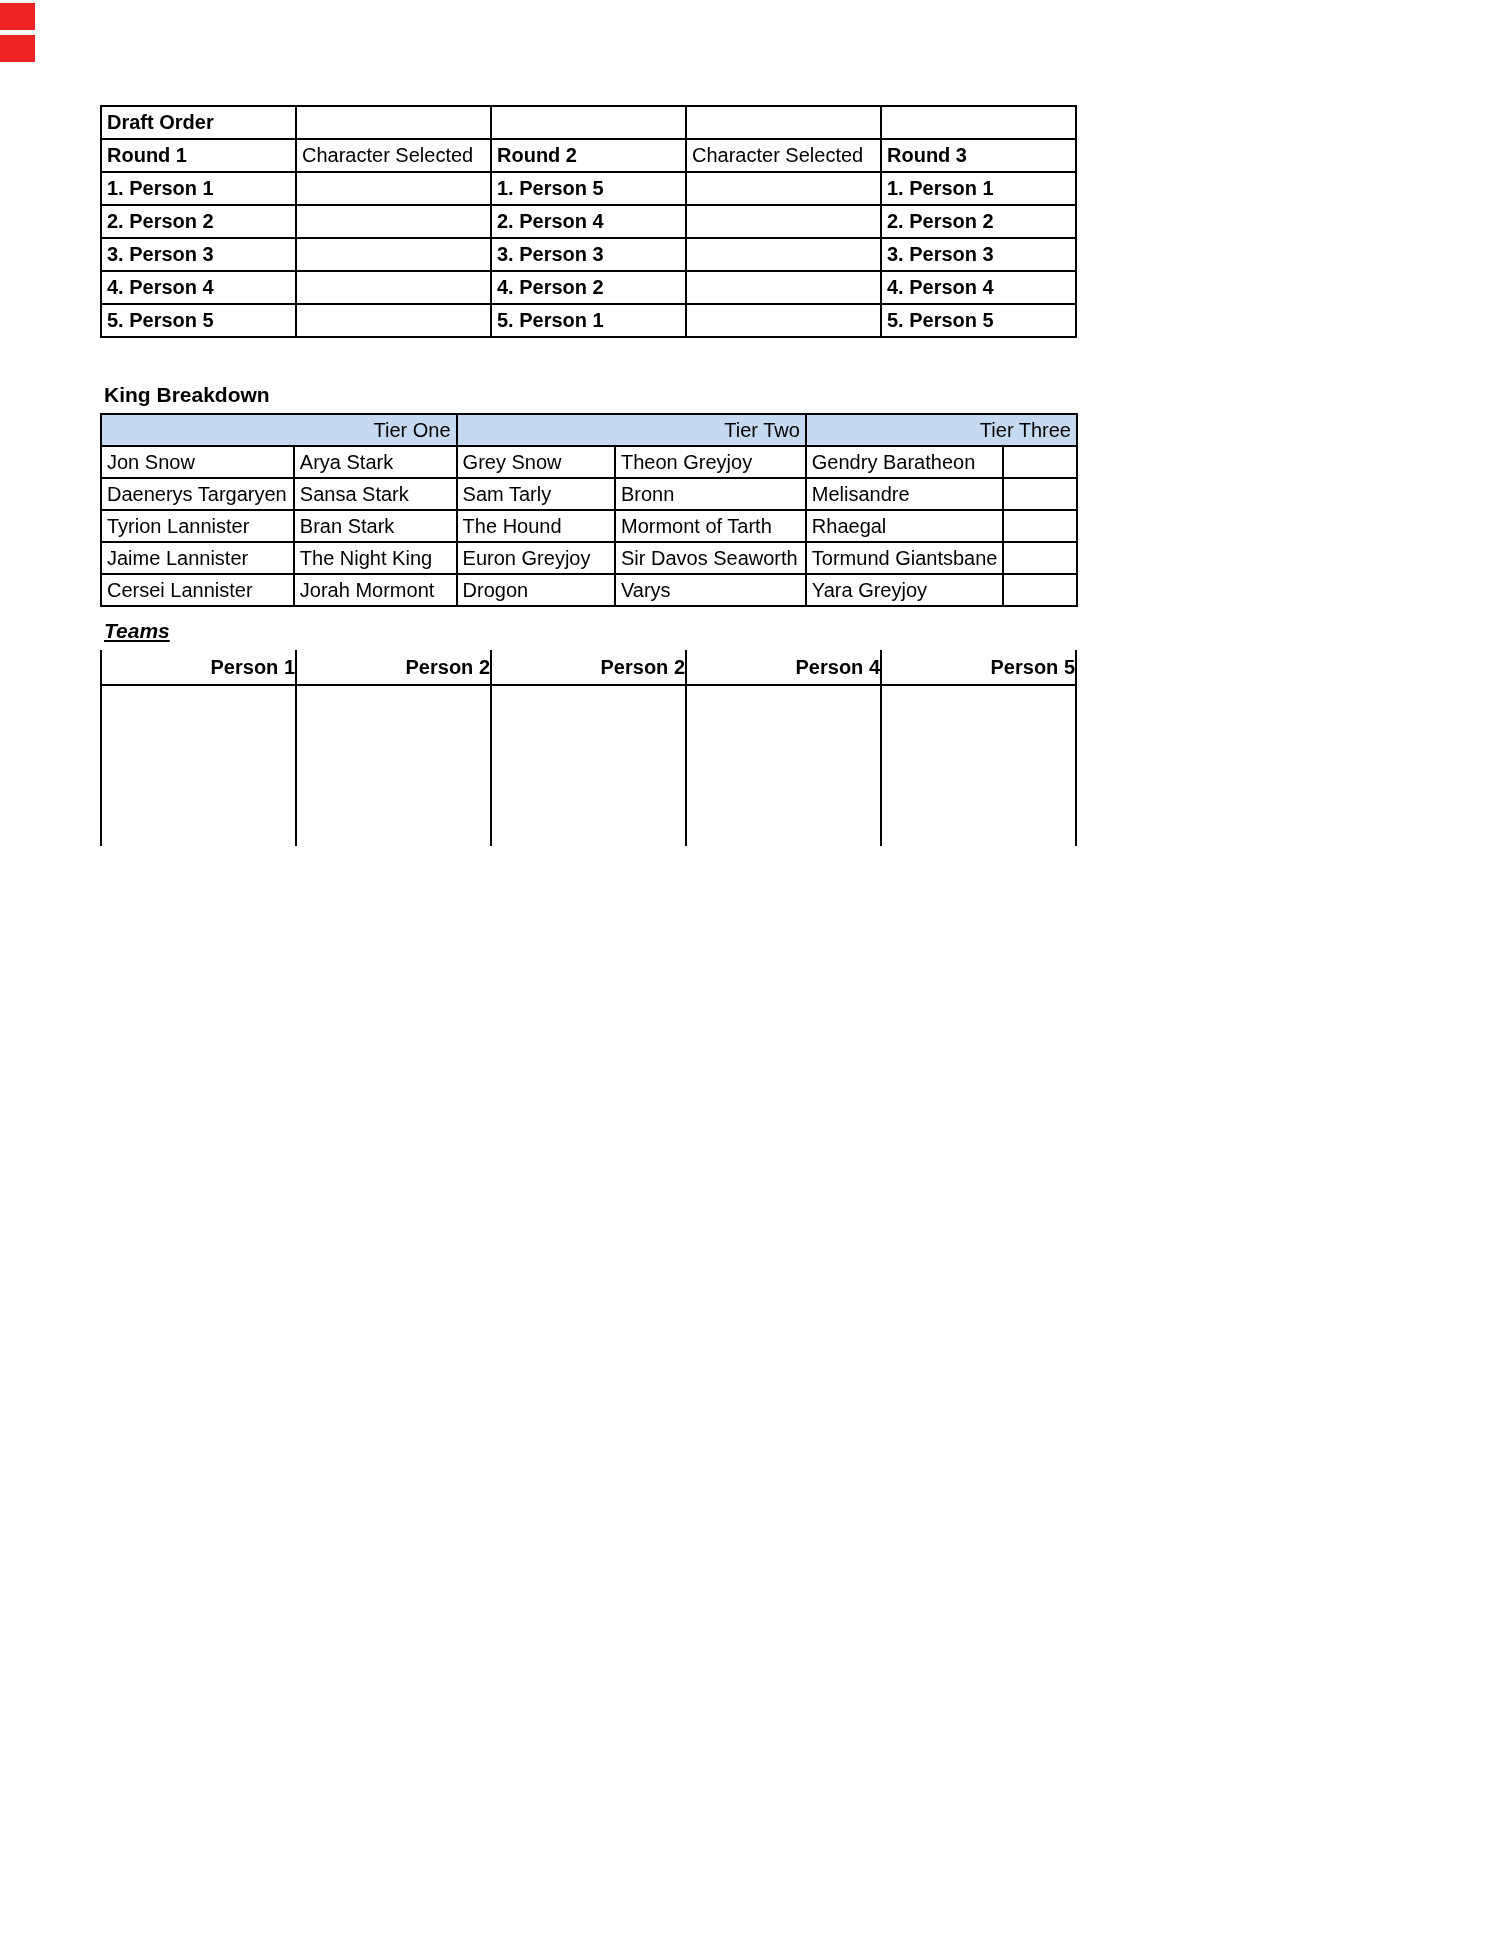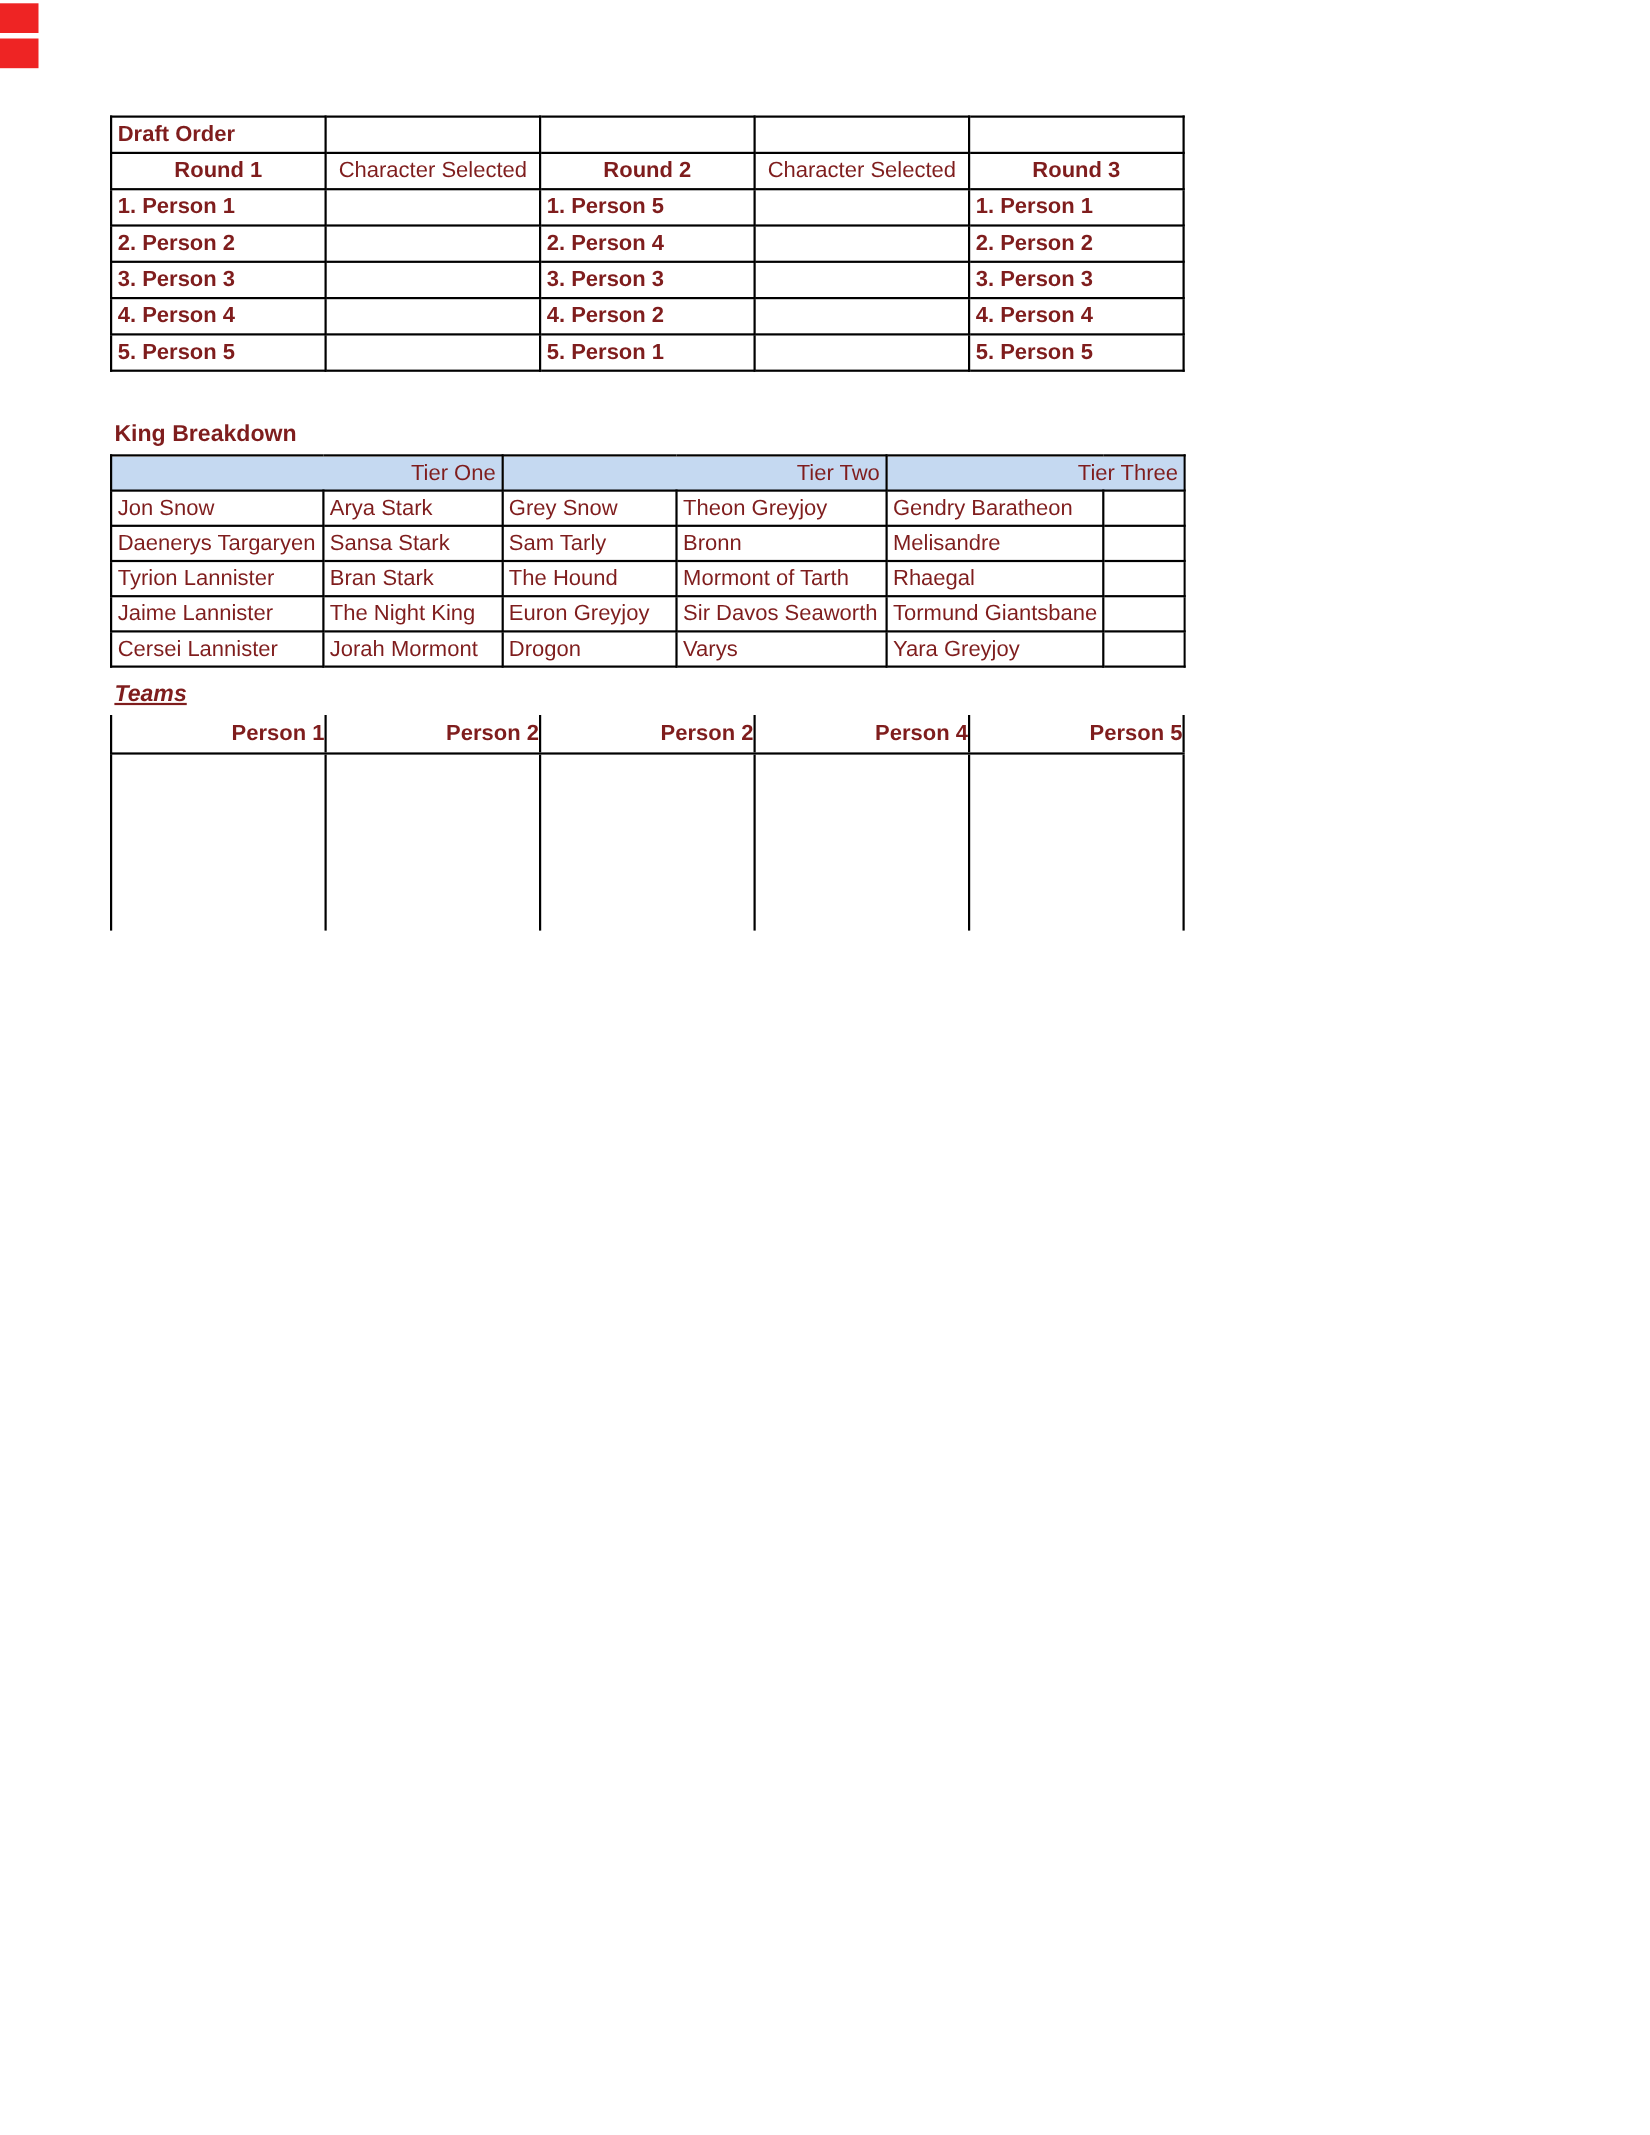--- a/index.html
+++ b/index.html
@@ -6,21 +6,21 @@
     margin: 0;
     padding: 0;
     background: #ffffff;
   }
   .page {
     position: relative;
     width: 1500px;
     height: 1941px;
     background: #ffffff;
     font-family: "Liberation Sans", "DejaVu Sans", sans-serif;
-    color: #7f1d1d;
+    color: #000000;
   }
   .clip {
     position: absolute;
     left: 0;
     top: 0;
     width: 1078px;
     height: 1941px;
     overflow: hidden;
   }
   .red-mark {
@@ -45,21 +45,21 @@
     padding: 0 5px;
     overflow: hidden;
     white-space: nowrap;
     vertical-align: middle;
   }
   #draft-table { left: 100px; top: 105px; }
   #tier-table  { left: 100px; top: 413px; }
   #tier-table td { height: 30px; }
 
   .b { font-weight: bold; }
-  .c { text-align: center; padding: 0 2px; margin-left: 40px; }
+  .c { padding: 0 2px; margin-left: 40px; }
   .th { background: #c5d9f1; text-align: right; }
 
   .section-title {
     position: absolute;
     font-size: 21px;
     font-weight: bold;
   }
   #tier-title  { left: 104px; top: 383px; }
   #teams-title { left: 104px; top: 619px; text-decoration: underline; font-style: italic; }
 

